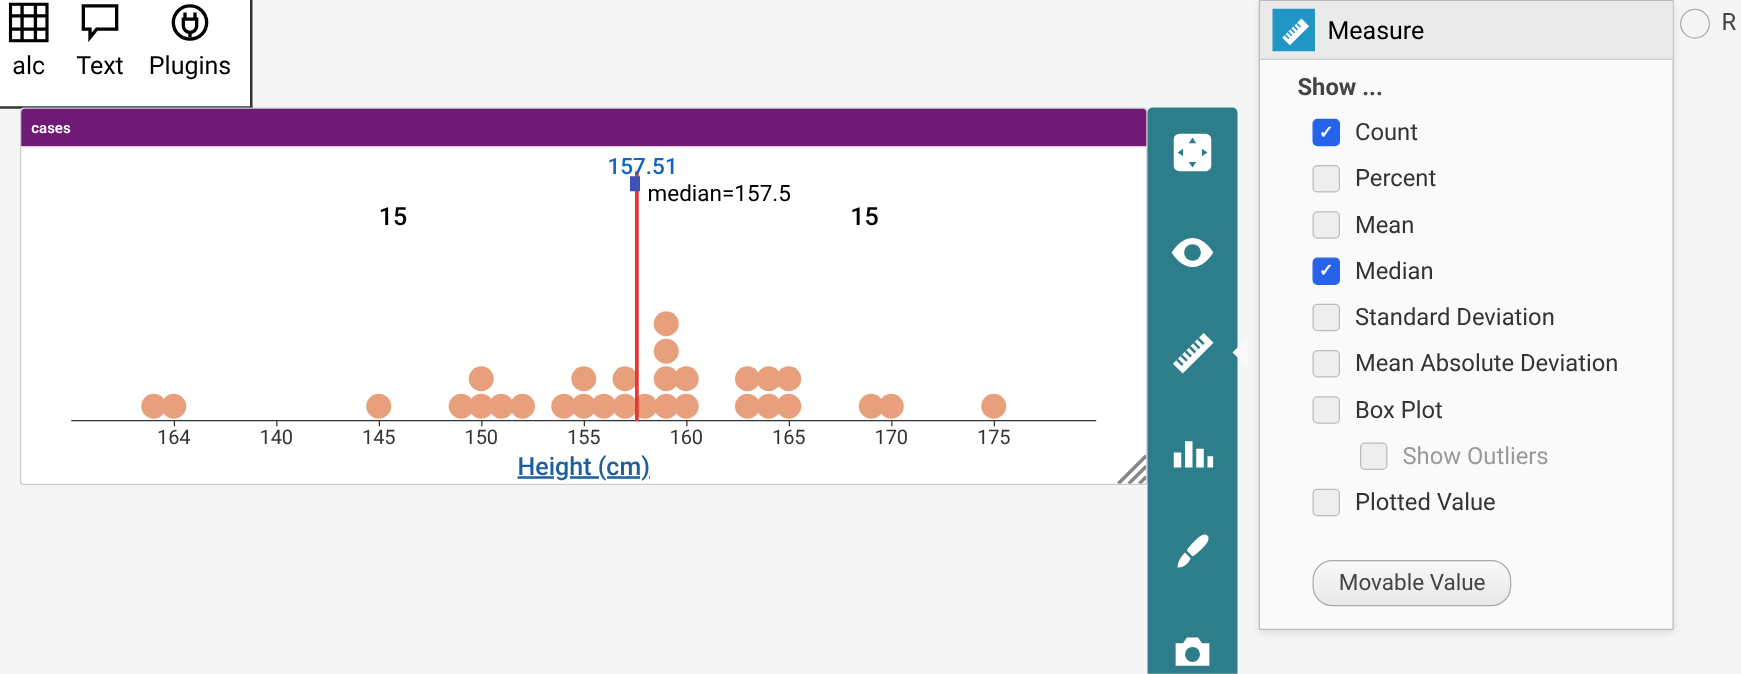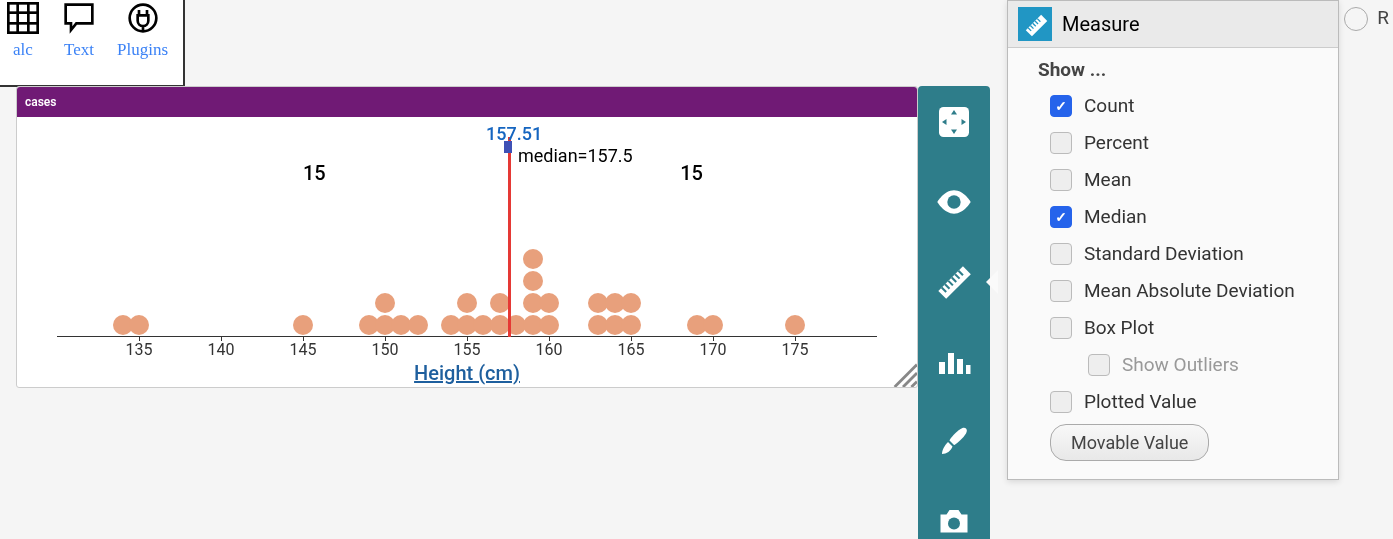--- a/index.html
+++ b/index.html
@@ -32,23 +32,22 @@
     cursor: pointer;
   }
   .tool-icon {
     width: 36px;
     height: 36px;
     display: flex;
     align-items: center;
     justify-content: center;
   }
   .tool-label {
-    font-size: 17px;
-    color: #3b82f6;
-    font-family: Liberation Serif, serif;
+    font-size: 20px;
+    color: #000000;
   }
   .chart-container {
     position: absolute;
     left: 16px;
     top: 86px;
     width: 900px;
     border: 1px solid #ccc;
     border-radius: 3px;
     background: white;
     display: flex;
@@ -240,21 +239,21 @@
     background: #2563eb;
     border-color: #2563eb;
   }
   .cb.checked::after {
     content: "✓";
     color: white;
     font-size: 14px;
     font-weight: bold;
   }
   .movable-btn {
-    margin: 4px 30px 18px 42px;
+    margin: 28px 30px 18px 42px;
     padding: 7px 20px;
     background: linear-gradient(#f8f8f8, #e8e8e8);
     border: 1px solid #aaa;
     border-radius: 16px;
     font-size: 18px;
     color: #444;
     cursor: pointer;
     width: fit-content;
   }
   .corner-truncated {
@@ -316,21 +315,21 @@
         <div class="tick" style="left: 738px;"></div>
       </div>
     <a class="axis-label">Height (cm)</a>
     <div class="resize-handle">
       <svg width="28" height="28" viewBox="0 0 20 20">
           <line x1="4" y1="20" x2="20" y2="4" stroke="#888" stroke-width="2"></line>
           <line x1="10" y1="20" x2="20" y2="10" stroke="#888" stroke-width="2"></line>
           <line x1="16" y1="20" x2="20" y2="16" stroke="#888" stroke-width="2"></line>
         </svg>
     </div>
-  <div class="tick-label" style="left: 122px;">135</div>
+  <div class="tick-label" style="left: 122px;">164</div>
       <div class="tick-label" style="left: 204px;">140</div>
       <div class="tick-label" style="left: 286px;">145</div>
       <div class="tick-label" style="left: 368px;">150</div>
       <div class="tick-label" style="left: 450px;">155</div>
       <div class="tick-label" style="left: 532px;">160</div>
       <div class="tick-label" style="left: 614px;">165</div>
       <div class="tick-label" style="left: 696px; margin-top: 20px;">170</div>
       <div class="tick-label" style="left: 778px;">175</div>
       <div class="dot" style="left: 95.6px; bottom: 52px;"></div>
       <div class="dot" style="left: 112px; bottom: 52px;"></div>

